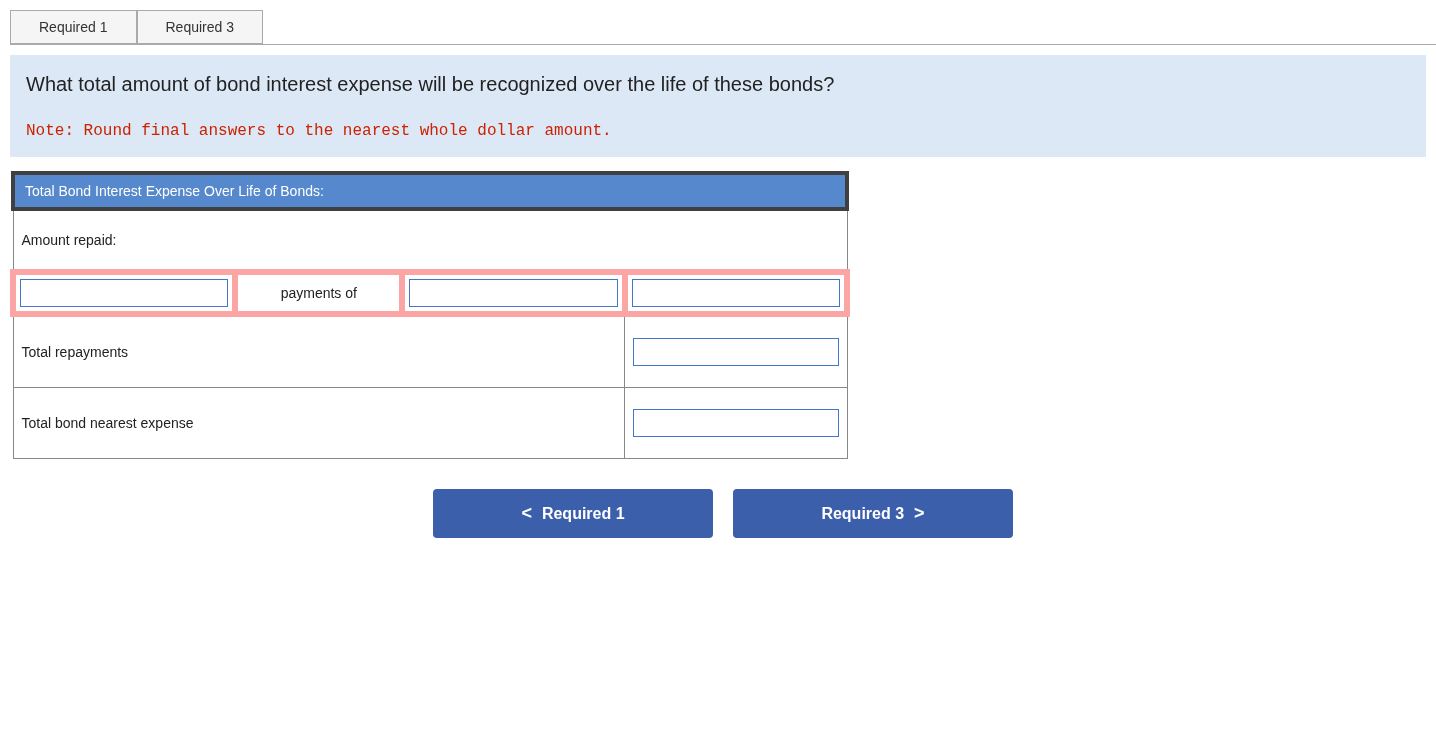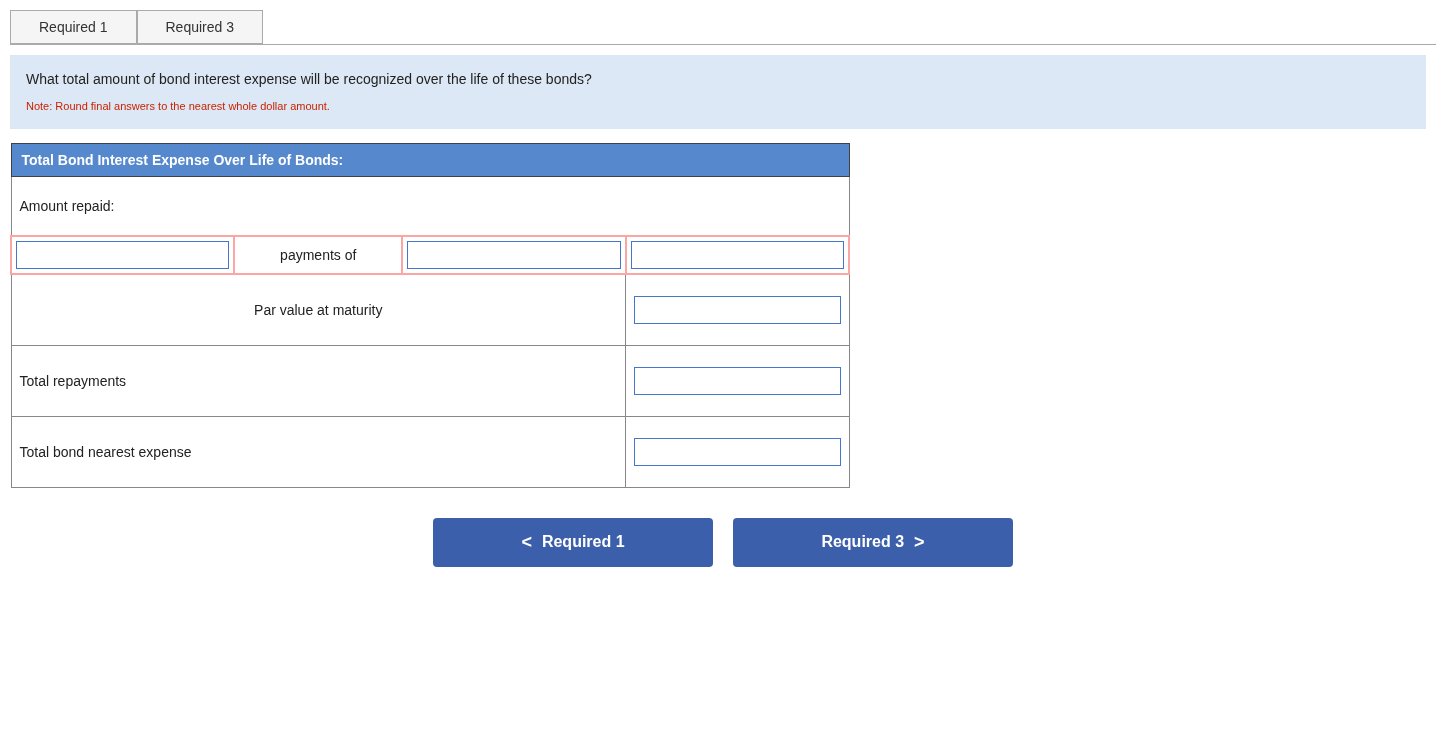--- a/index.html
+++ b/index.html
@@ -52,27 +52,28 @@
     .question-area {
       background: #dce8f5;
       padding: 14px 16px;
       margin: 10px 10px 14px 10px;
       font-size: 15px;
       line-height: 1.5;
     }
 
     .question-text {
       color: #222;
-      font-size: 14px;
+      font-size: 20px;
     }
 
     .note-text {
       color: #cc2200;
-      font-size: 11px;
-      margin-top: 8px;
+      font-size: 16px;
+      margin-top: 20px;
+      font-family: Liberation Mono, monospace;
     }
 
     
     .table-container {
       margin: 0 10px;
       width: 840px;
     }
 
     .table-wrapper {
       border: 1px solid #555;
@@ -81,24 +82,24 @@
     }
 
     table {
       width: 100%;
       border-collapse: collapse;
     }
 
     .table-header-row td {
       background: #5588cc;
       color: #fff;
-      font-weight: bold;
+      font-weight: normal;
       font-size: 14px;
       padding: 8px 10px;
-      border: 1px solid #404040;
+      border: 4px solid #404040;
     }
 
     .data-row td {
       border: 1px solid #888;
       padding: 21px 8px;
       vertical-align: middle;
     }
 
     .label-cell {
       width: 520px;
@@ -117,21 +118,21 @@
     .input-yellow {
       background: #ffffcc;
       width: 100%;
       border: 1px solid #888;
       padding: 3px 5px;
       font-size: 13px;
       height: 28px;
     }
 
     .payments-row td {
-      border: 2px solid #fca5a5;
+      border: 6px solid #fca5a5;
       padding: 4px 4px;
       vertical-align: middle;
     }
 
     
     .buttons-row {
       display: flex;
       flex-direction: row;
       justify-content: center;
       gap: 20px;
@@ -197,26 +198,20 @@
           </td>
           <td style="width:120px; text-align:center;">payments of</td>
           <td style="width:160px;">
             <input type="text" value="" style="">
           </td>
           <td style="width:160px;">
             <input type="text" value="" style="">
           </td>
         </tr>
 
-        <tr class="data-row">
-          <td colspan="3" style="text-align:center;">Par value at maturity</td>
-          <td>
-            <input type="text" value="" style="">
-          </td>
-        </tr>
 
         <tr class="data-row">
           <td colspan="3">Total repayments</td>
           <td>
             <input type="text" value="" style="">
           </td>
         </tr>
 
 
         <tr class="data-row">

